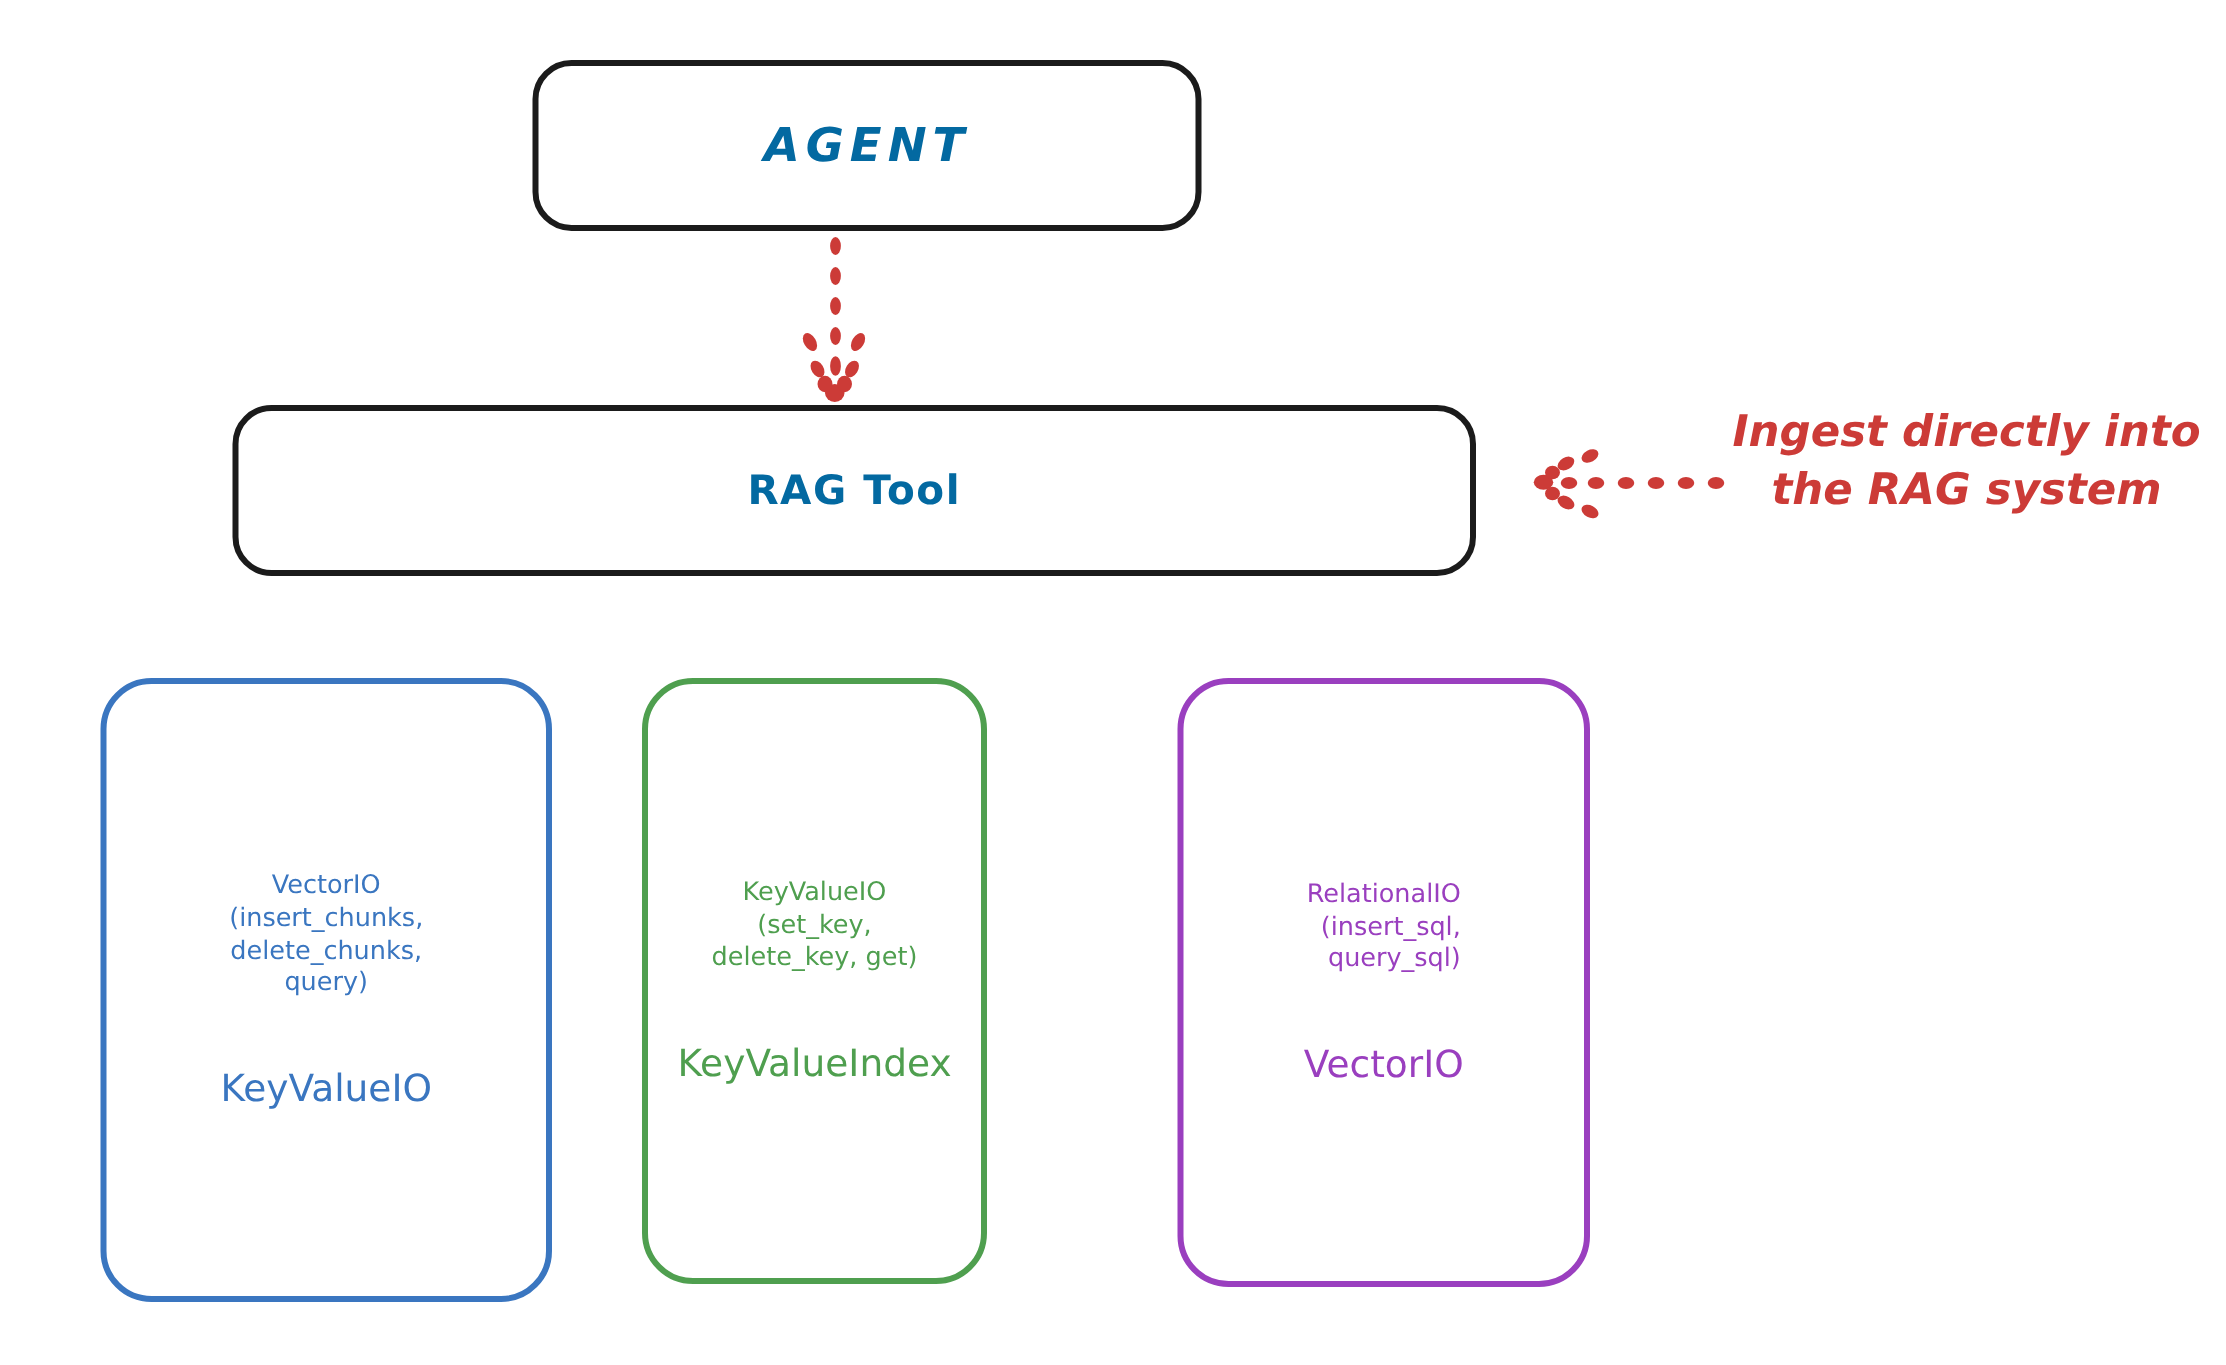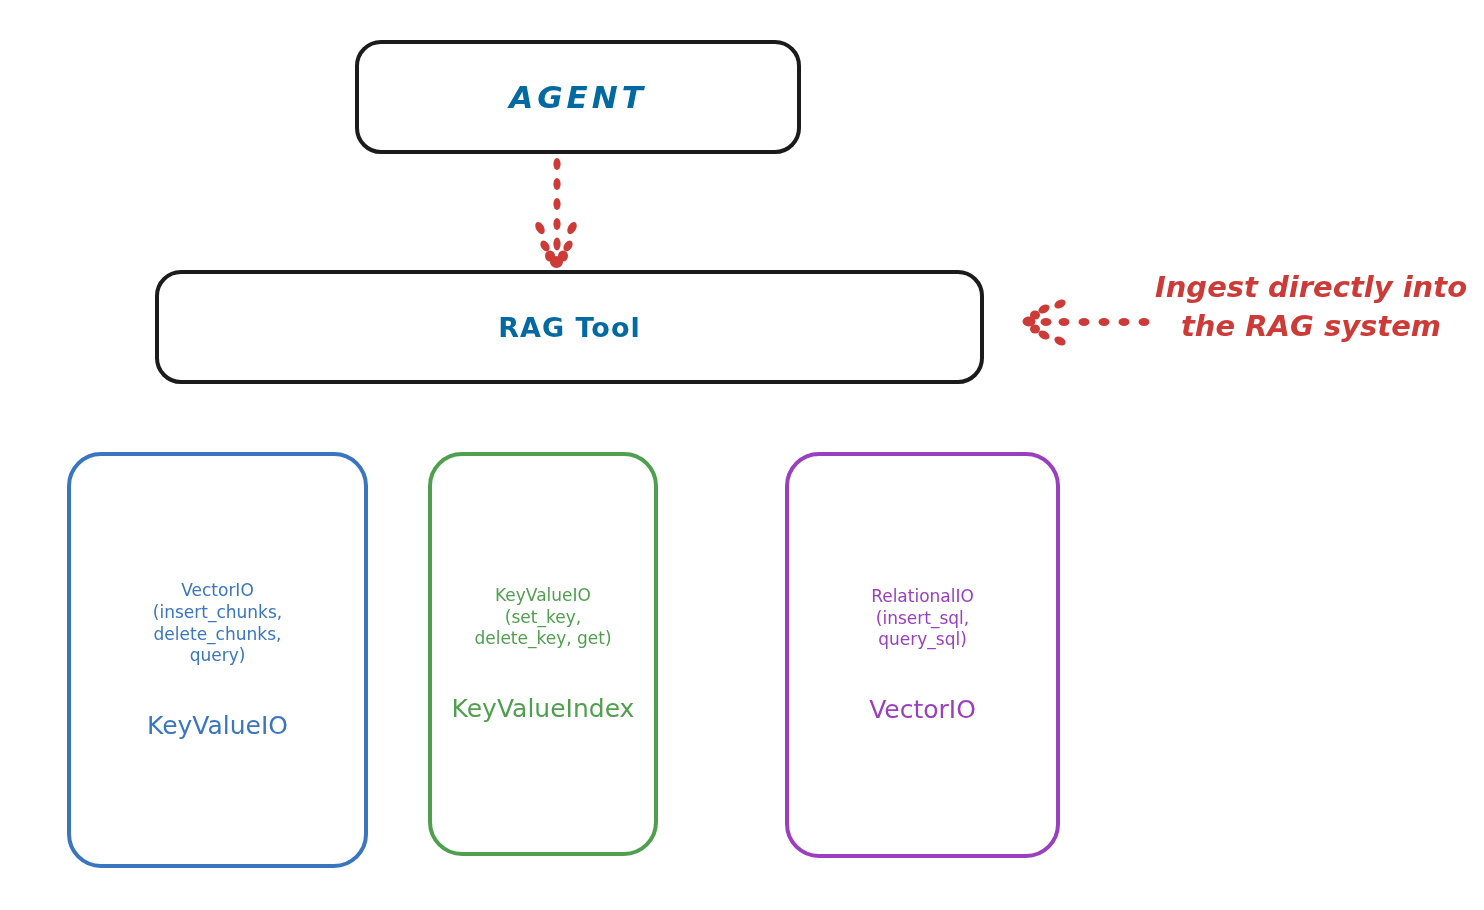--- a/index.html
+++ b/index.html
@@ -82,20 +82,21 @@
 
   #keyvalue-node {
     left: 428px; top: 452px; width: 230px; height: 404px;
     border-color: #4F9F4F;
   }
   #keyvalue-node .provider-api, #keyvalue-node .provider-index { color: #4F9F4F; }
 
   #relational-node {
     left: 785px; top: 452px; width: 275px; height: 406px;
     border-color: #9A3FBF;
+    text-align: right;
   }
   #relational-node .provider-api, #relational-node .provider-index { color: #9A3FBF; }
 
   
   #annotation-text {
     position: absolute;
     left: 1146px;
     top: 268px;
     width: 330px;
     color: #CC3B37;

